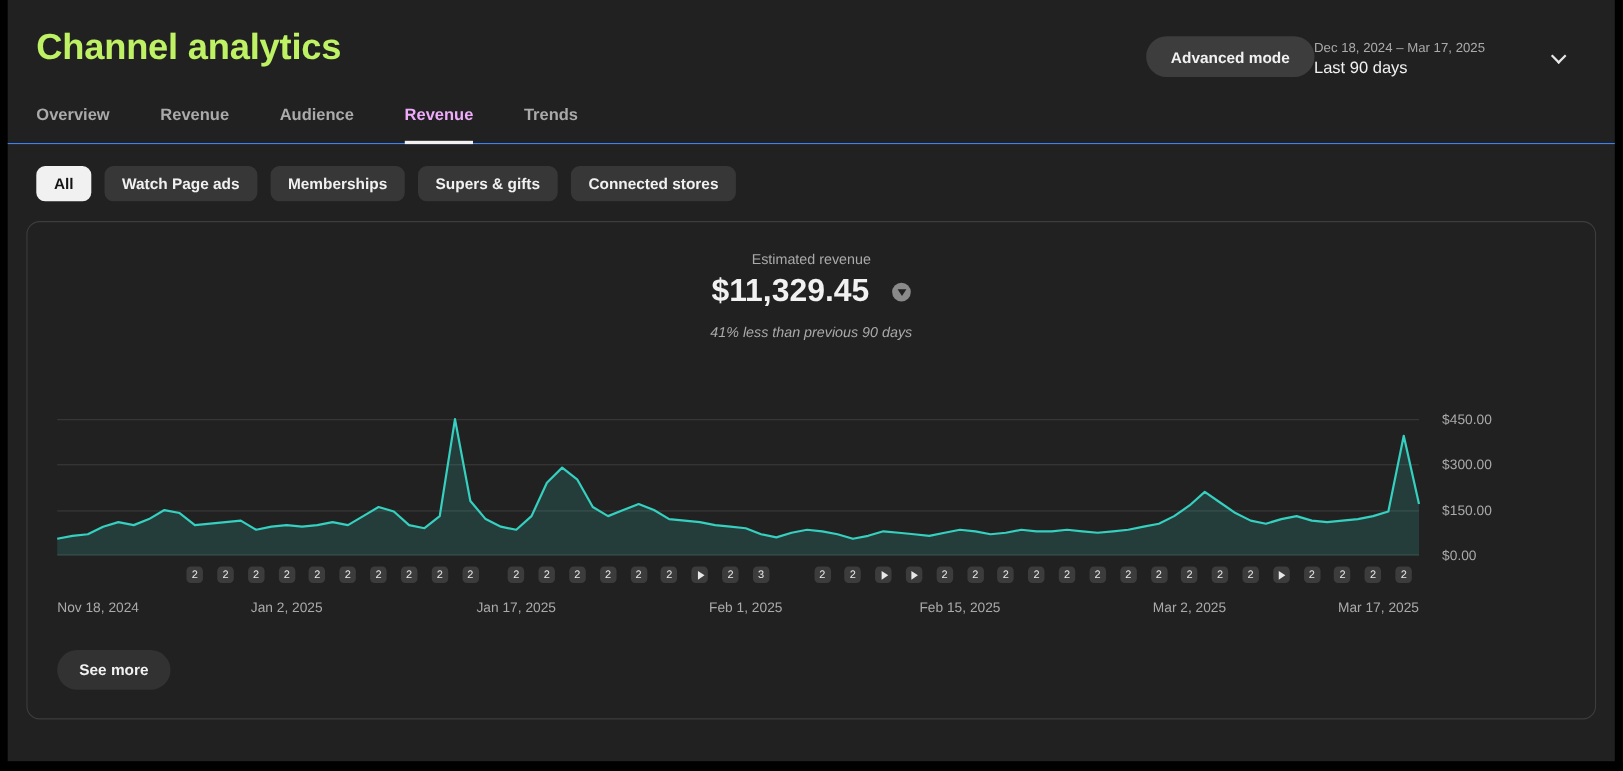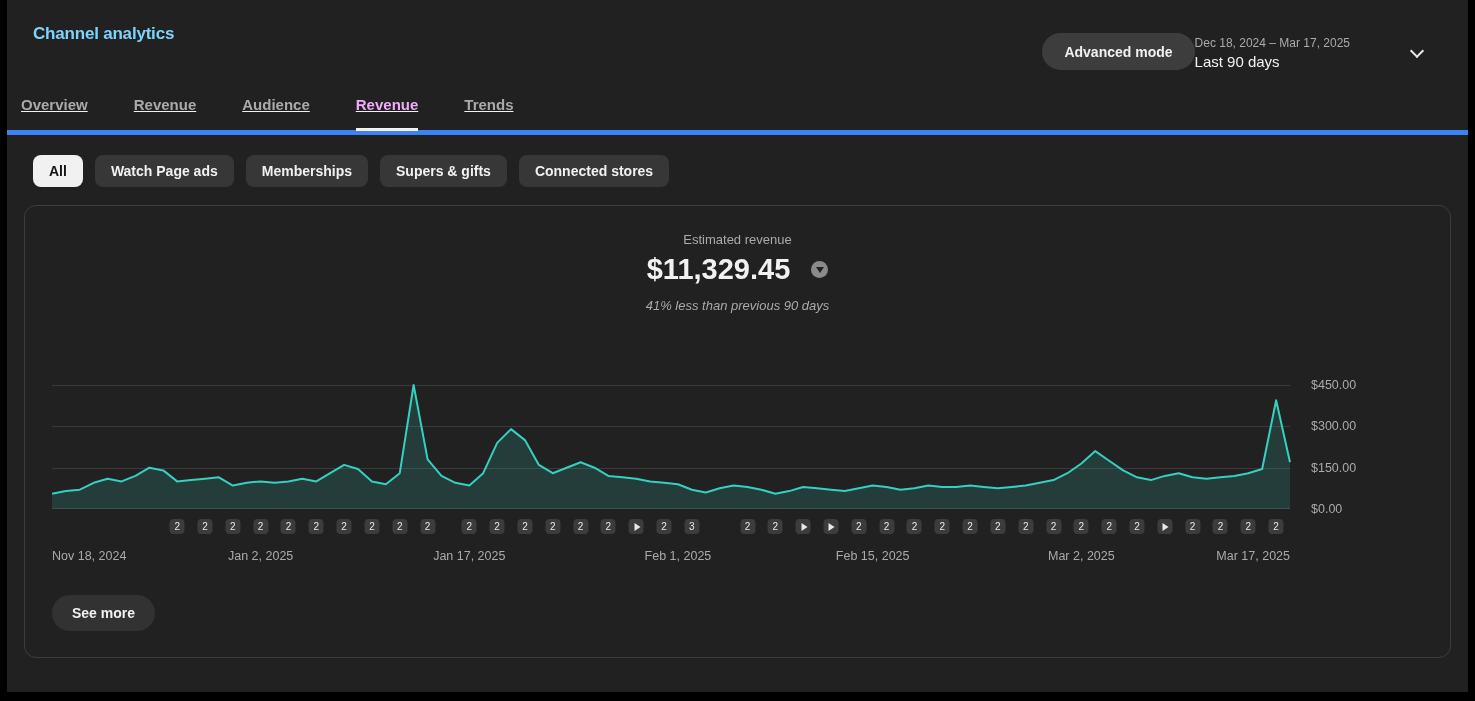--- a/index.html
+++ b/index.html
@@ -2,33 +2,33 @@
 <html><head>
 <meta charset="utf-8">
 <style>
   * { margin:0; padding:0; box-sizing:border-box; }
   html,body { width:1475px; height:701px; overflow:hidden; background:#000; }
   body { font-family:"Liberation Sans", sans-serif; }
   .app { margin:0 7px 9px 7px; height:692px; background:#212121; color:#f1f1f1; }
 
   
   .topbar { display:flex; justify-content:space-between; align-items:flex-start; padding:20px 46px 0 26px; }
-  .page-title { font-size:17px; font-weight:700; color:#7dd3fc; letter-spacing:-0.2px; padding-top:4px; }
+  .page-title { font-size:33px; font-weight:700; color:#bef264; letter-spacing:-0.2px; padding-top:4px; }
   .top-right { display:flex; align-items:flex-end; }
   .adv-btn { background:#3d3d3d; color:#f1f1f1; border:none; border-radius:19px; height:37px; padding:0 22px;
              font-family:inherit; font-size:14px; font-weight:700; cursor:pointer; }
   .datepick { display:flex; align-items:center; margin-top:16px; cursor:pointer; }
   .dates { display:flex; flex-direction:column; align-items:flex-start; }
   .date-range-text { font-size:12px; color:#aaa; }
   .date-preset { font-size:15px; color:#f1f1f1; margin-top:3px; }
   .chev { width:10px; height:10px; border-right:2px solid #e8e8e8; border-bottom:2px solid #e8e8e8;
           transform:rotate(45deg); margin-left:62px; margin-top:-4px; }
 
   
-  .tabs { display:flex; padding-left:14px; margin-top:26px; border-bottom:5px solid #3b82f6;text-decoration:underline; }
+  .tabs { display:flex; padding-left:26px; margin-top:26px; border-bottom:1px solid #3b82f6; }
   .tab { background:none; border:none; font-family:inherit; font-size:15px; font-weight:600; color:#aaa;
          padding:0 0 17px 0; margin-right:46px; cursor:pointer; position:relative; }
   .tab.active { color:#f0abfc; }
   .tab.active::after { content:""; position:absolute; left:0; right:0; bottom:-1px; height:3px; background:#f1f1f1; }
 
   
   .chips { display:flex; gap:12px; padding:20px 26px 18px 26px; }
   .chip { background:#373737; color:#f1f1f1; border:none; border-radius:8px; height:32px; padding:0 16px;
           font-family:inherit; font-size:14px; font-weight:600; cursor:pointer; }
   .chip.selected { background:#f1f1f1; color:#141414; }

